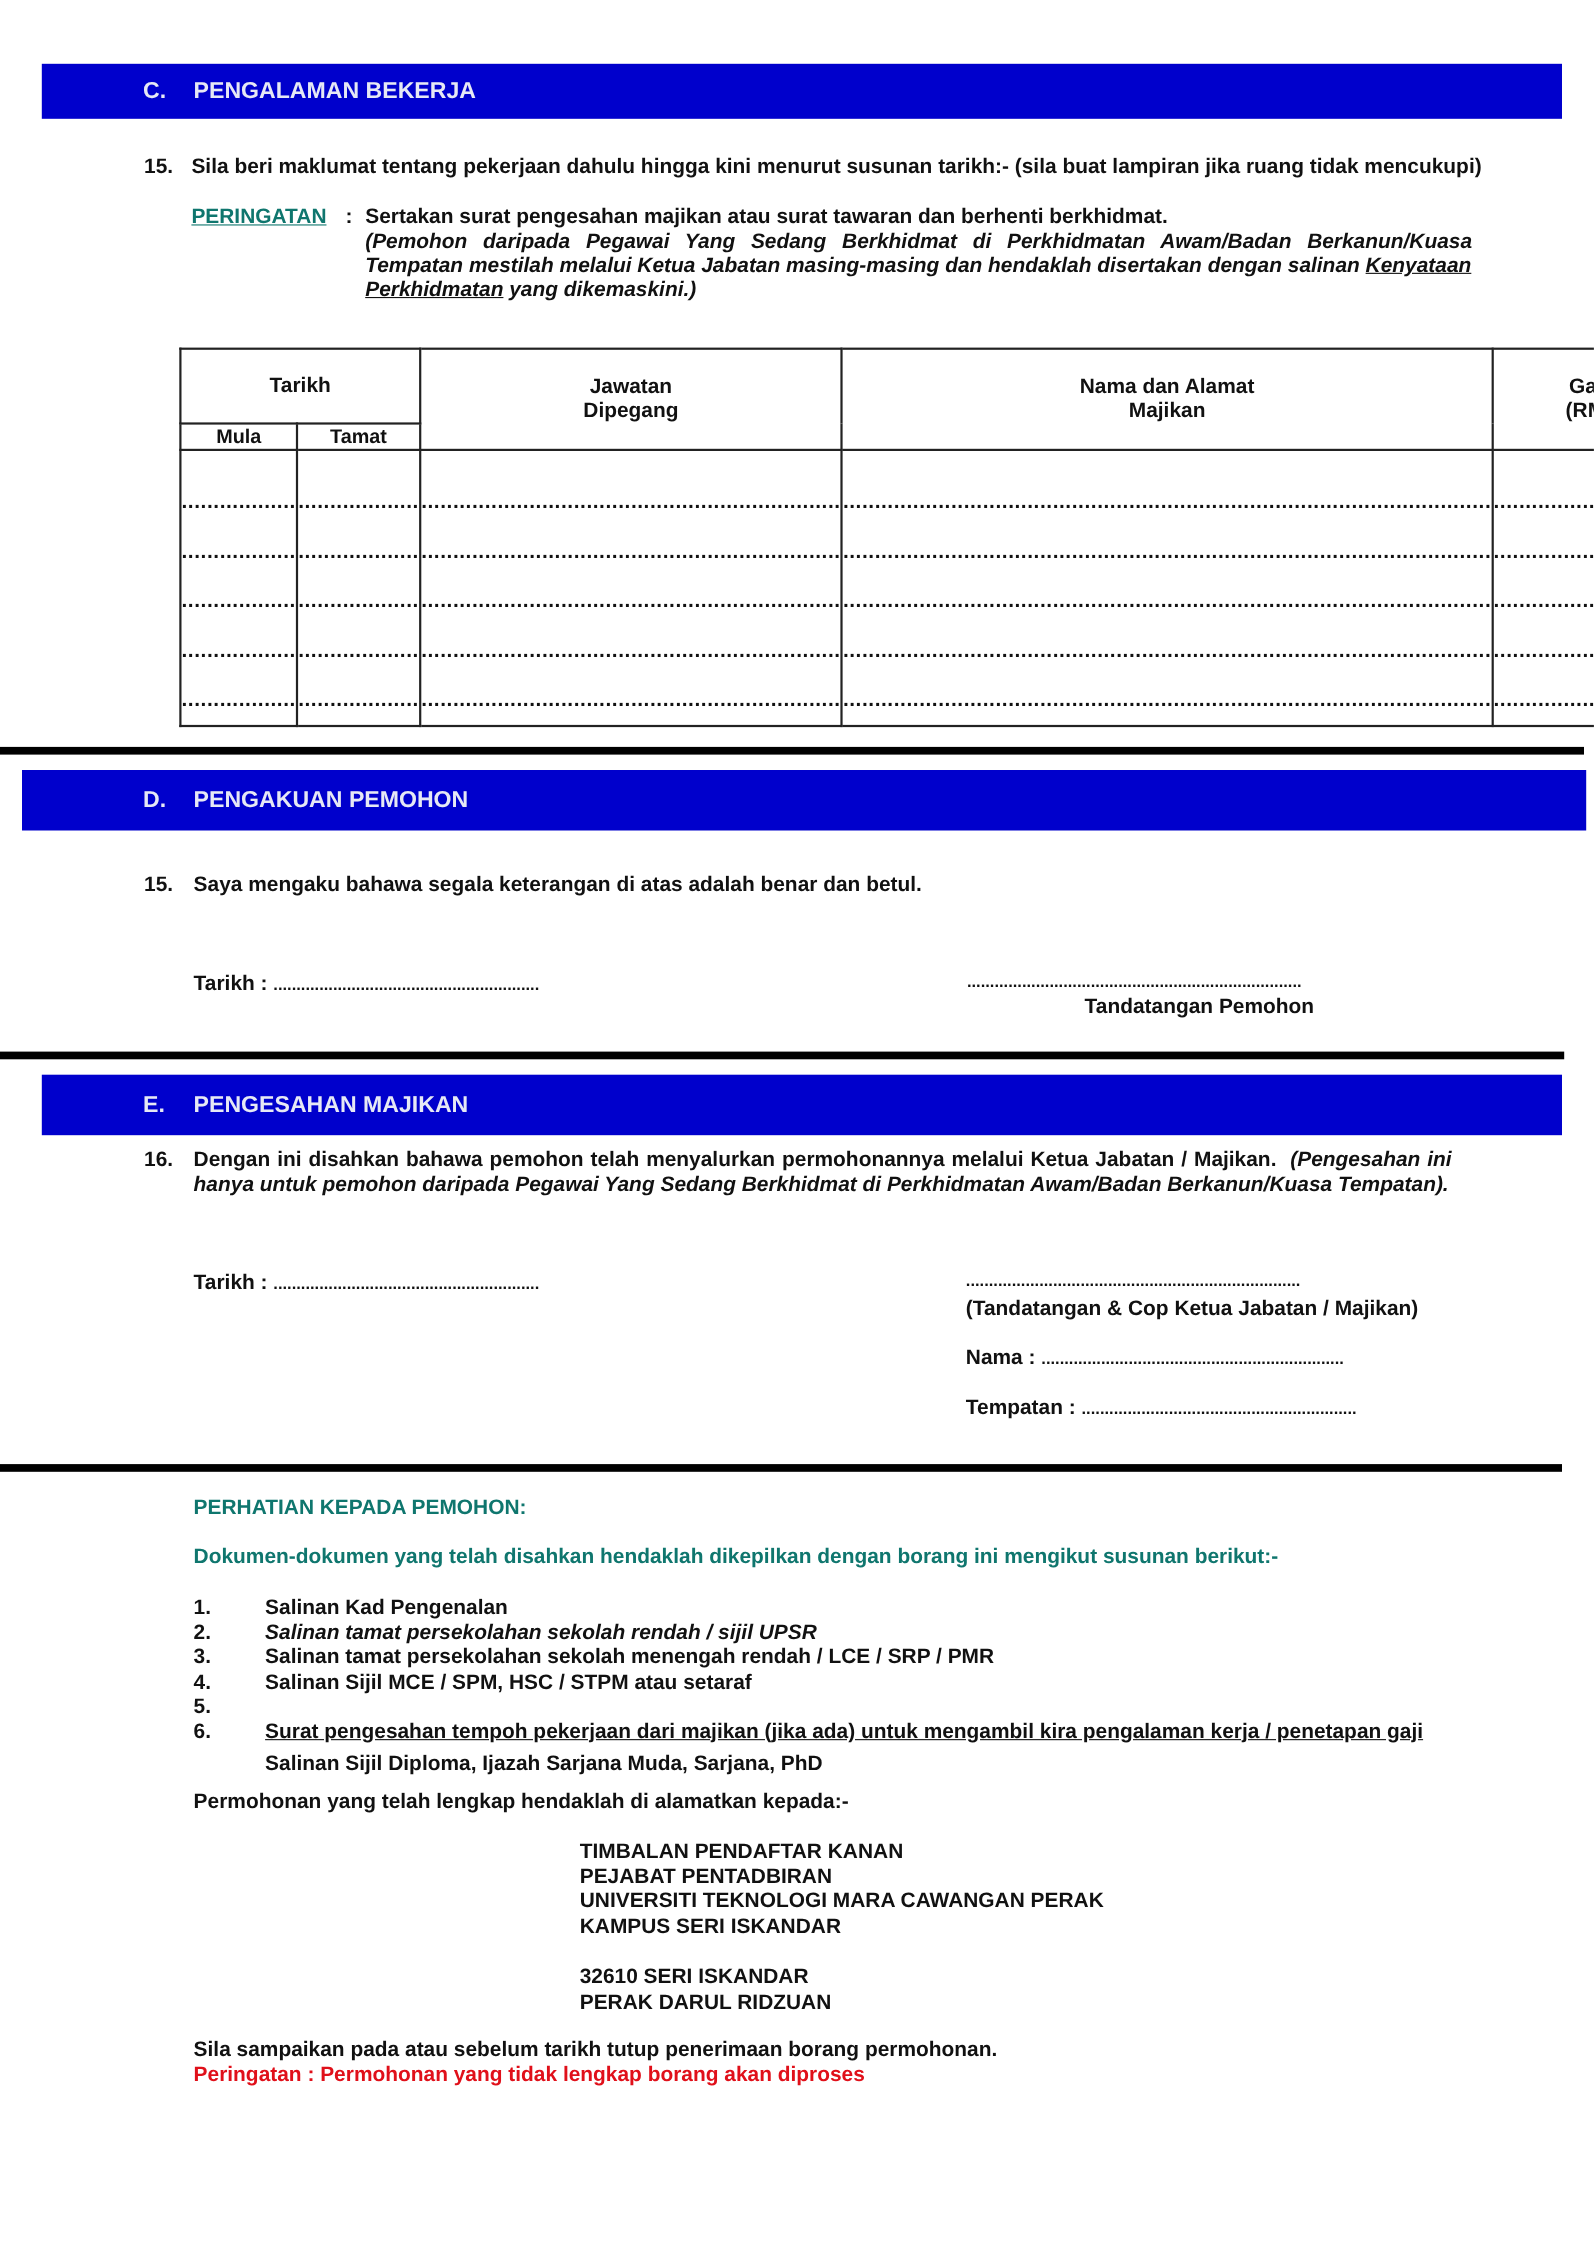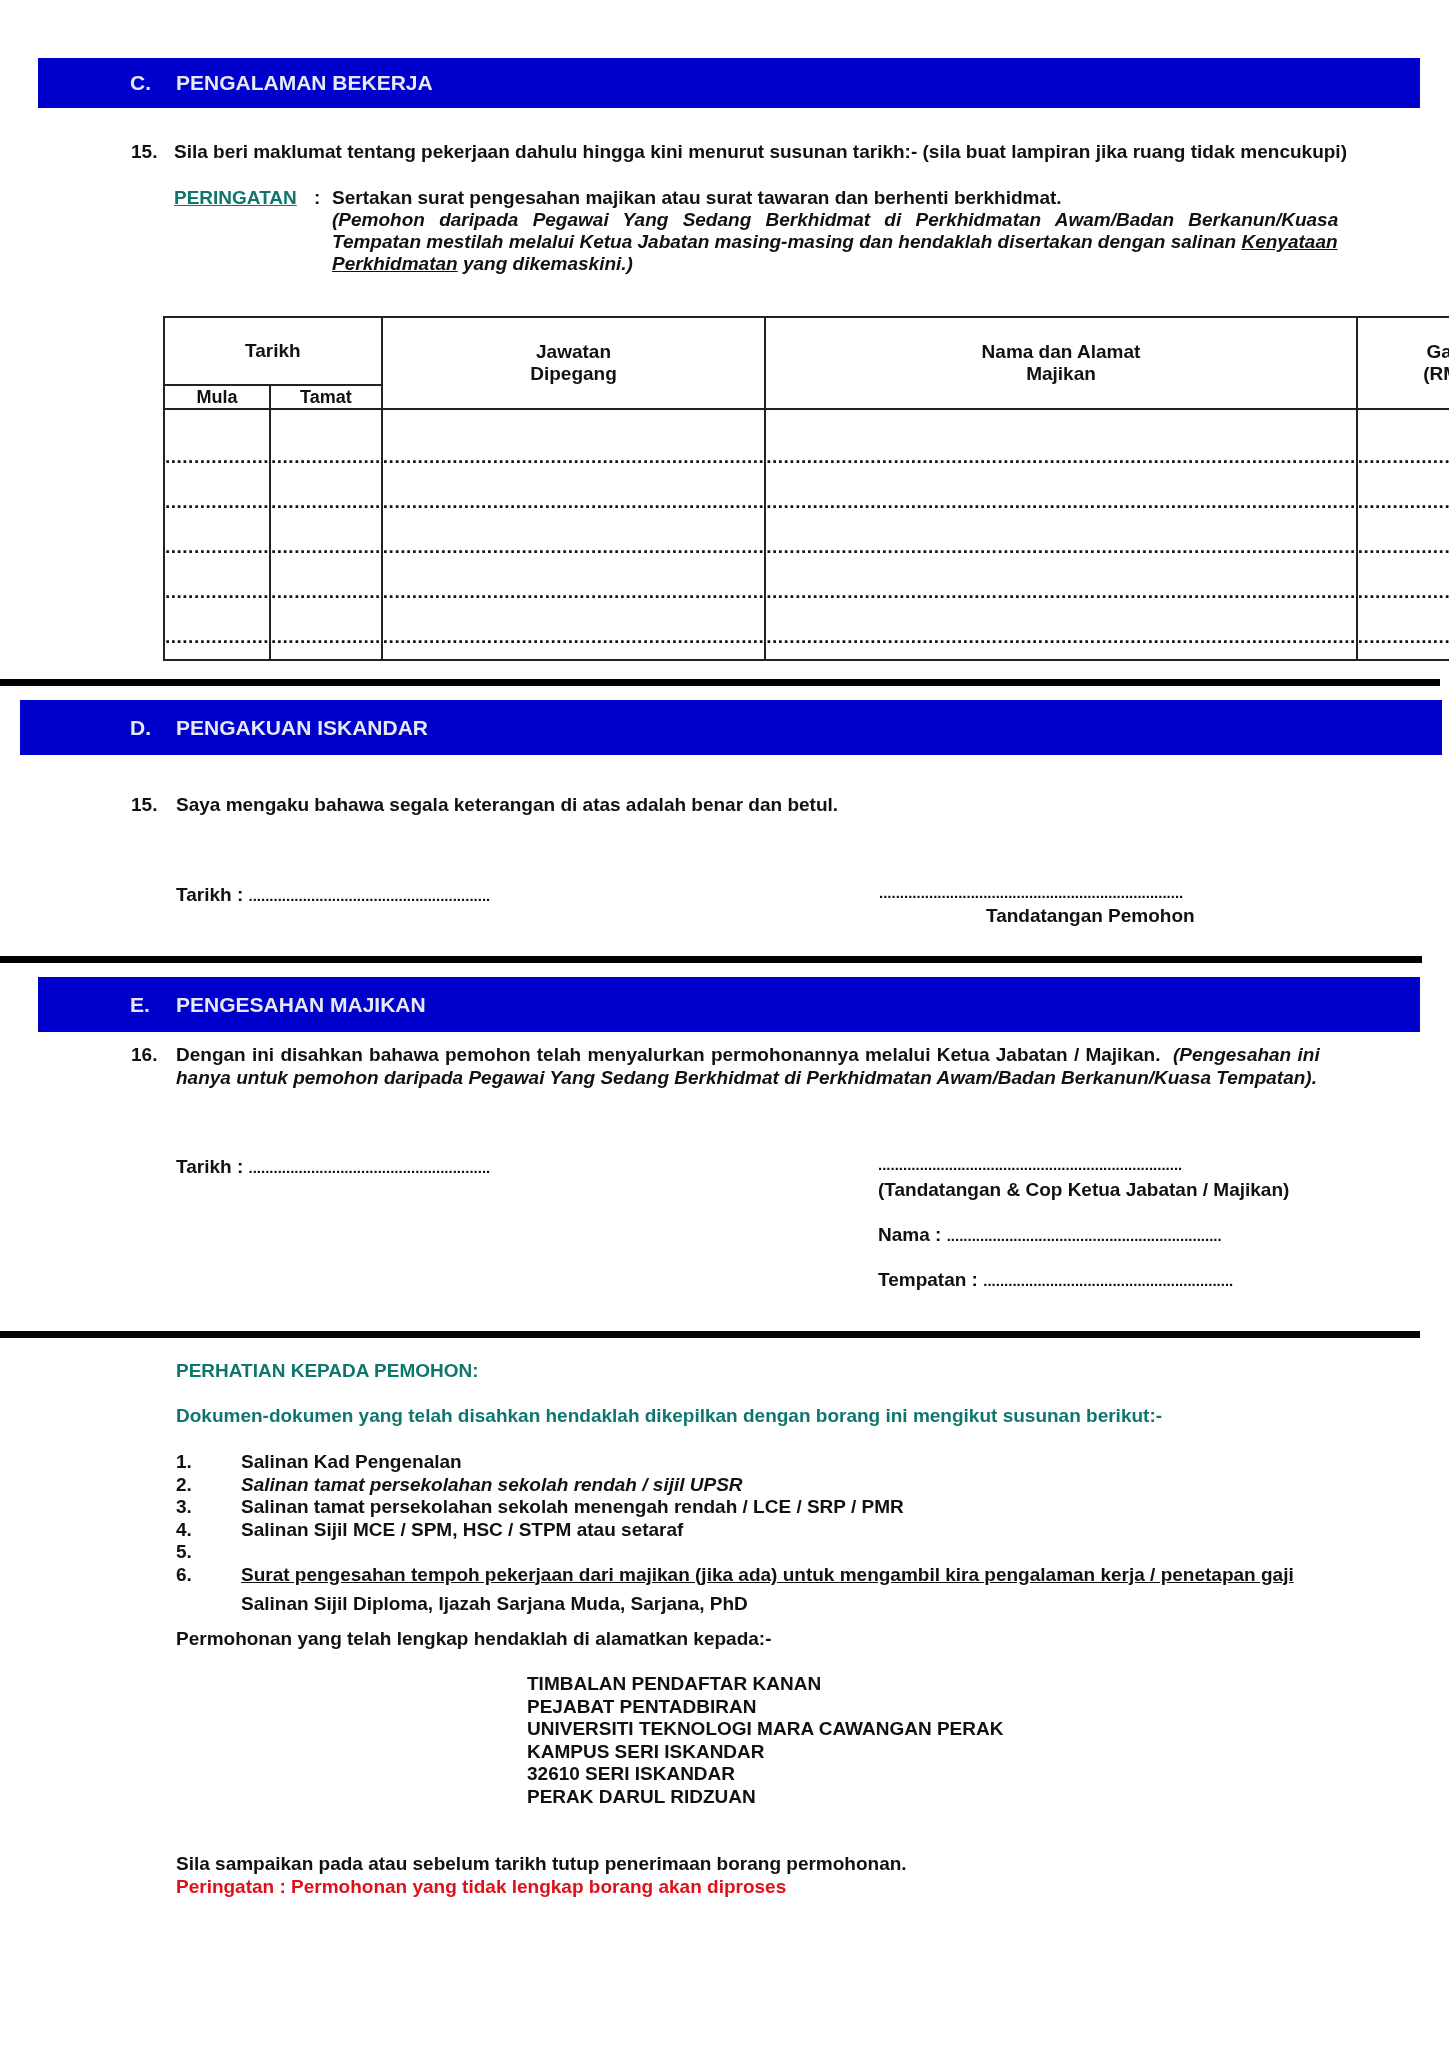--- a/index.html
+++ b/index.html
@@ -112,21 +112,21 @@
           <div>..............................</div>
         </td>
   </tr>
 </tbody>
   </table>
 
 <div class="rule" style="left:0px; top:679px; width:1440px;"></div>
 
 <div class="section-bar" style="left:20px; top:700px; width:1422px; height:55px;">
   <span class="letter" style="left:110px;">D.</span>
-  <span class="title" style="left:156px;">PENGAKUAN ISKANDAR</span>
+  <span class="title" style="left:156px;">PENGAKUAN PEMOHON</span>
 </div>
 
 <div class="line" style="left:131px; top:794px;">15.</div>
 <div class="line" style="left:176px; top:794px;">Saya mengaku bahawa segala keterangan di atas adalah benar dan betul.</div>
 
 <div class="line" style="left:176px; top:884px;">
   <span>Tarikh : </span><span class="dots" style="font-size:15px;">..........................................................</span>
 </div>
 <div class="line dots" style="left:879px; top:884px; font-size:15px;">.........................................................................</div>
 <div class="line" style="left:986px; top:905px;">Tandatangan Pemohon</div>
@@ -175,18 +175,18 @@
     <div class="line num" style="top: 1563.5px;">6.</div>
     <div class="line txt" style="top: 1563.5px; text-decoration: underline;">Surat pengesahan tempoh pekerjaan dari majikan (jika ada) untuk mengambil kira pengalaman kerja / penetapan gaji</div>
   </div>
 
 <div class="line" style="left:176px; top:1628px;">Permohonan yang telah lengkap hendaklah di alamatkan kepada:-</div>
 <div class="abs" id="address" style="left:527px; top:1673px;">
     <div class="line" style="position: relative; height: 22.5px;">TIMBALAN PENDAFTAR KANAN</div>
     <div class="line" style="position: relative; height: 22.5px;">PEJABAT PENTADBIRAN</div>
     <div class="line" style="position: relative; height: 22.5px;">UNIVERSITI TEKNOLOGI MARA CAWANGAN PERAK</div>
     <div class="line" style="position: relative; height: 22.5px;">KAMPUS SERI ISKANDAR</div>
-    <div class="line" style="position: relative; height: 22.5px;">32610 SERI ISKANDAR</div>
+    <div class="line" style="position: relative; height: 22.5px; margin-top: 24px;">32610 SERI ISKANDAR</div>
     <div class="line" style="position: relative; height: 22.5px;">PERAK DARUL RIDZUAN</div>
   </div>
 
 <div class="line" style="left:176px; top:1853px;">Sila sampaikan pada atau sebelum tarikh tutup penerimaan borang permohonan.</div>
 <div class="line red" style="left:176px; top:1876px;">Peringatan : Permohonan yang tidak lengkap borang akan diproses</div>
 
 </body></html>

